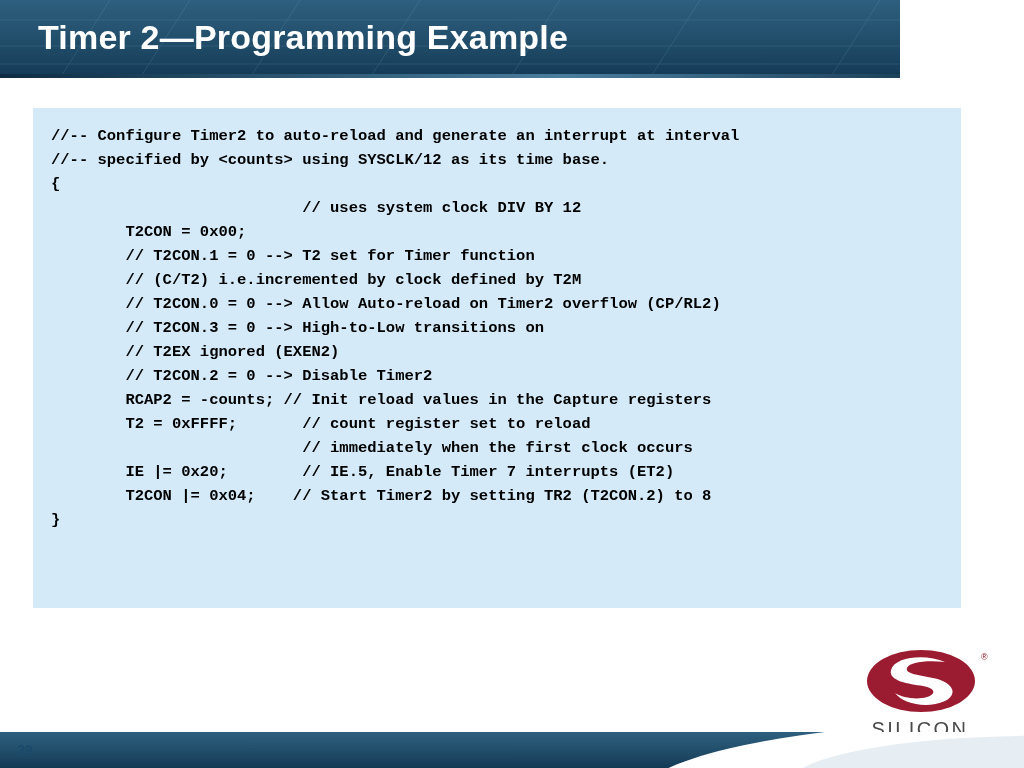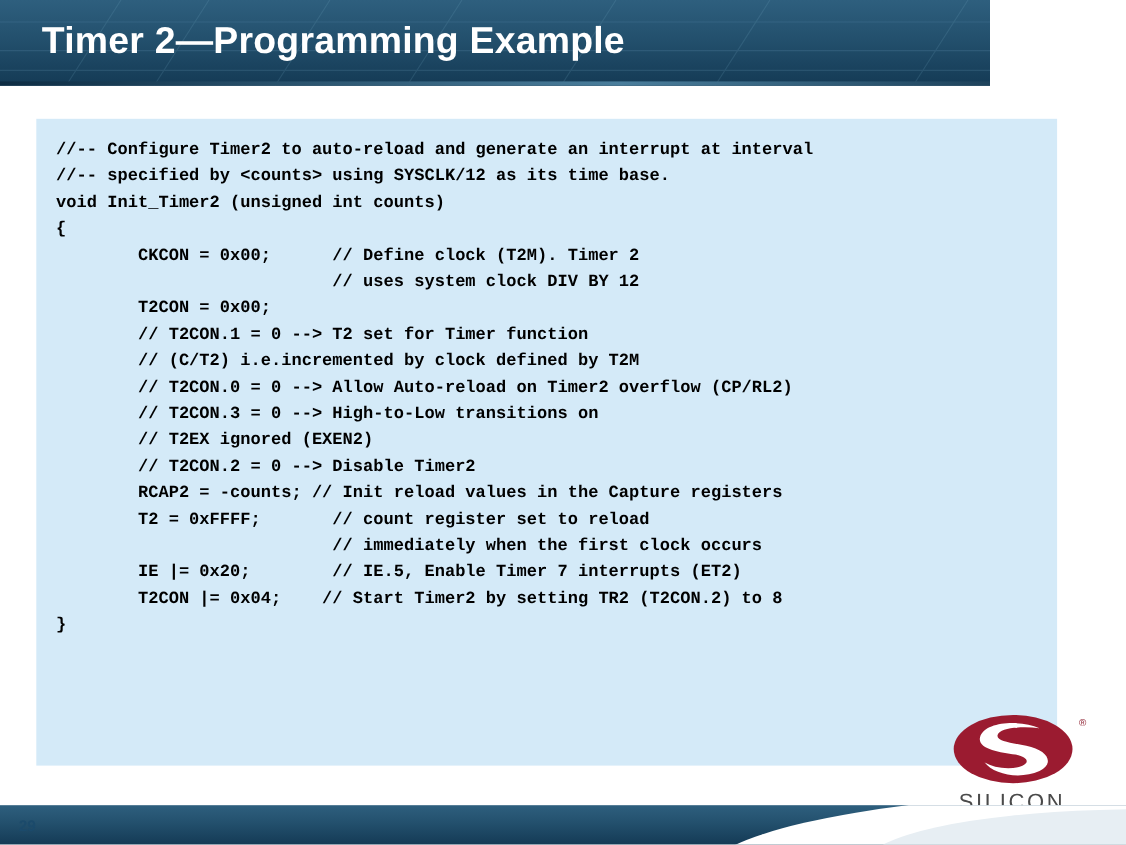--- a/index.html
+++ b/index.html
@@ -58,21 +58,21 @@
     white-space: nowrap;
     font-family: "Liberation Sans", sans-serif;
   }
 
   
   .code-box {
     position: absolute;
     left: 33px;
     top: 108px;
     width: 928px;
-    height: 588px;
+    height: 500px;
     background: #d4eaf8;
     box-sizing: border-box;
     padding: 16px 18px 22px 18px;
   }
   .code-line {
     font-family: "Liberation Mono", monospace;
     font-size: 15.5px;
     font-weight: bold;
     color: #000000;
     line-height: 24px;
@@ -174,23 +174,21 @@
         <line x1="0" y1="64" x2="1024" y2="64"></line>
       </g>
     </svg>
     <div class="header-bottomline"></div>
     <div class="slide-title">Timer 2—Programming Example</div>
   </div>
 
   <div class="code-box">
     <div class="code-line">//-- Configure Timer2 to auto-reload and generate an interrupt at interval</div>
     <div class="code-line">//-- specified by &lt;counts&gt; using SYSCLK/12 as its time base.</div>
-    <div class="code-line">void Init_Timer2 (unsigned int counts)</div>
     <div class="code-line">{</div>
-    <div class="code-line">        CKCON = 0x00;      // Define clock (T2M). Timer 2</div>
     <div class="code-line">                           // uses system clock DIV BY 12</div>
     <div class="code-line">        T2CON = 0x00;</div>
     <div class="code-line">        // T2CON.1 = 0 --&gt; T2 set for Timer function</div>
     <div class="code-line">        // (C/T2) i.e.incremented by clock defined by T2M</div>
     <div class="code-line">        // T2CON.0 = 0 --&gt; Allow Auto-reload on Timer2 overflow (CP/RL2)</div>
     <div class="code-line">        // T2CON.3 = 0 --&gt; High-to-Low transitions on</div>
     <div class="code-line">        // T2EX ignored (EXEN2)</div>
     <div class="code-line">        // T2CON.2 = 0 --&gt; Disable Timer2</div>
     <div class="code-line">        RCAP2 = -counts; // Init reload values in the Capture registers</div>
     <div class="code-line">        T2 = 0xFFFF;       // count register set to reload</div>

